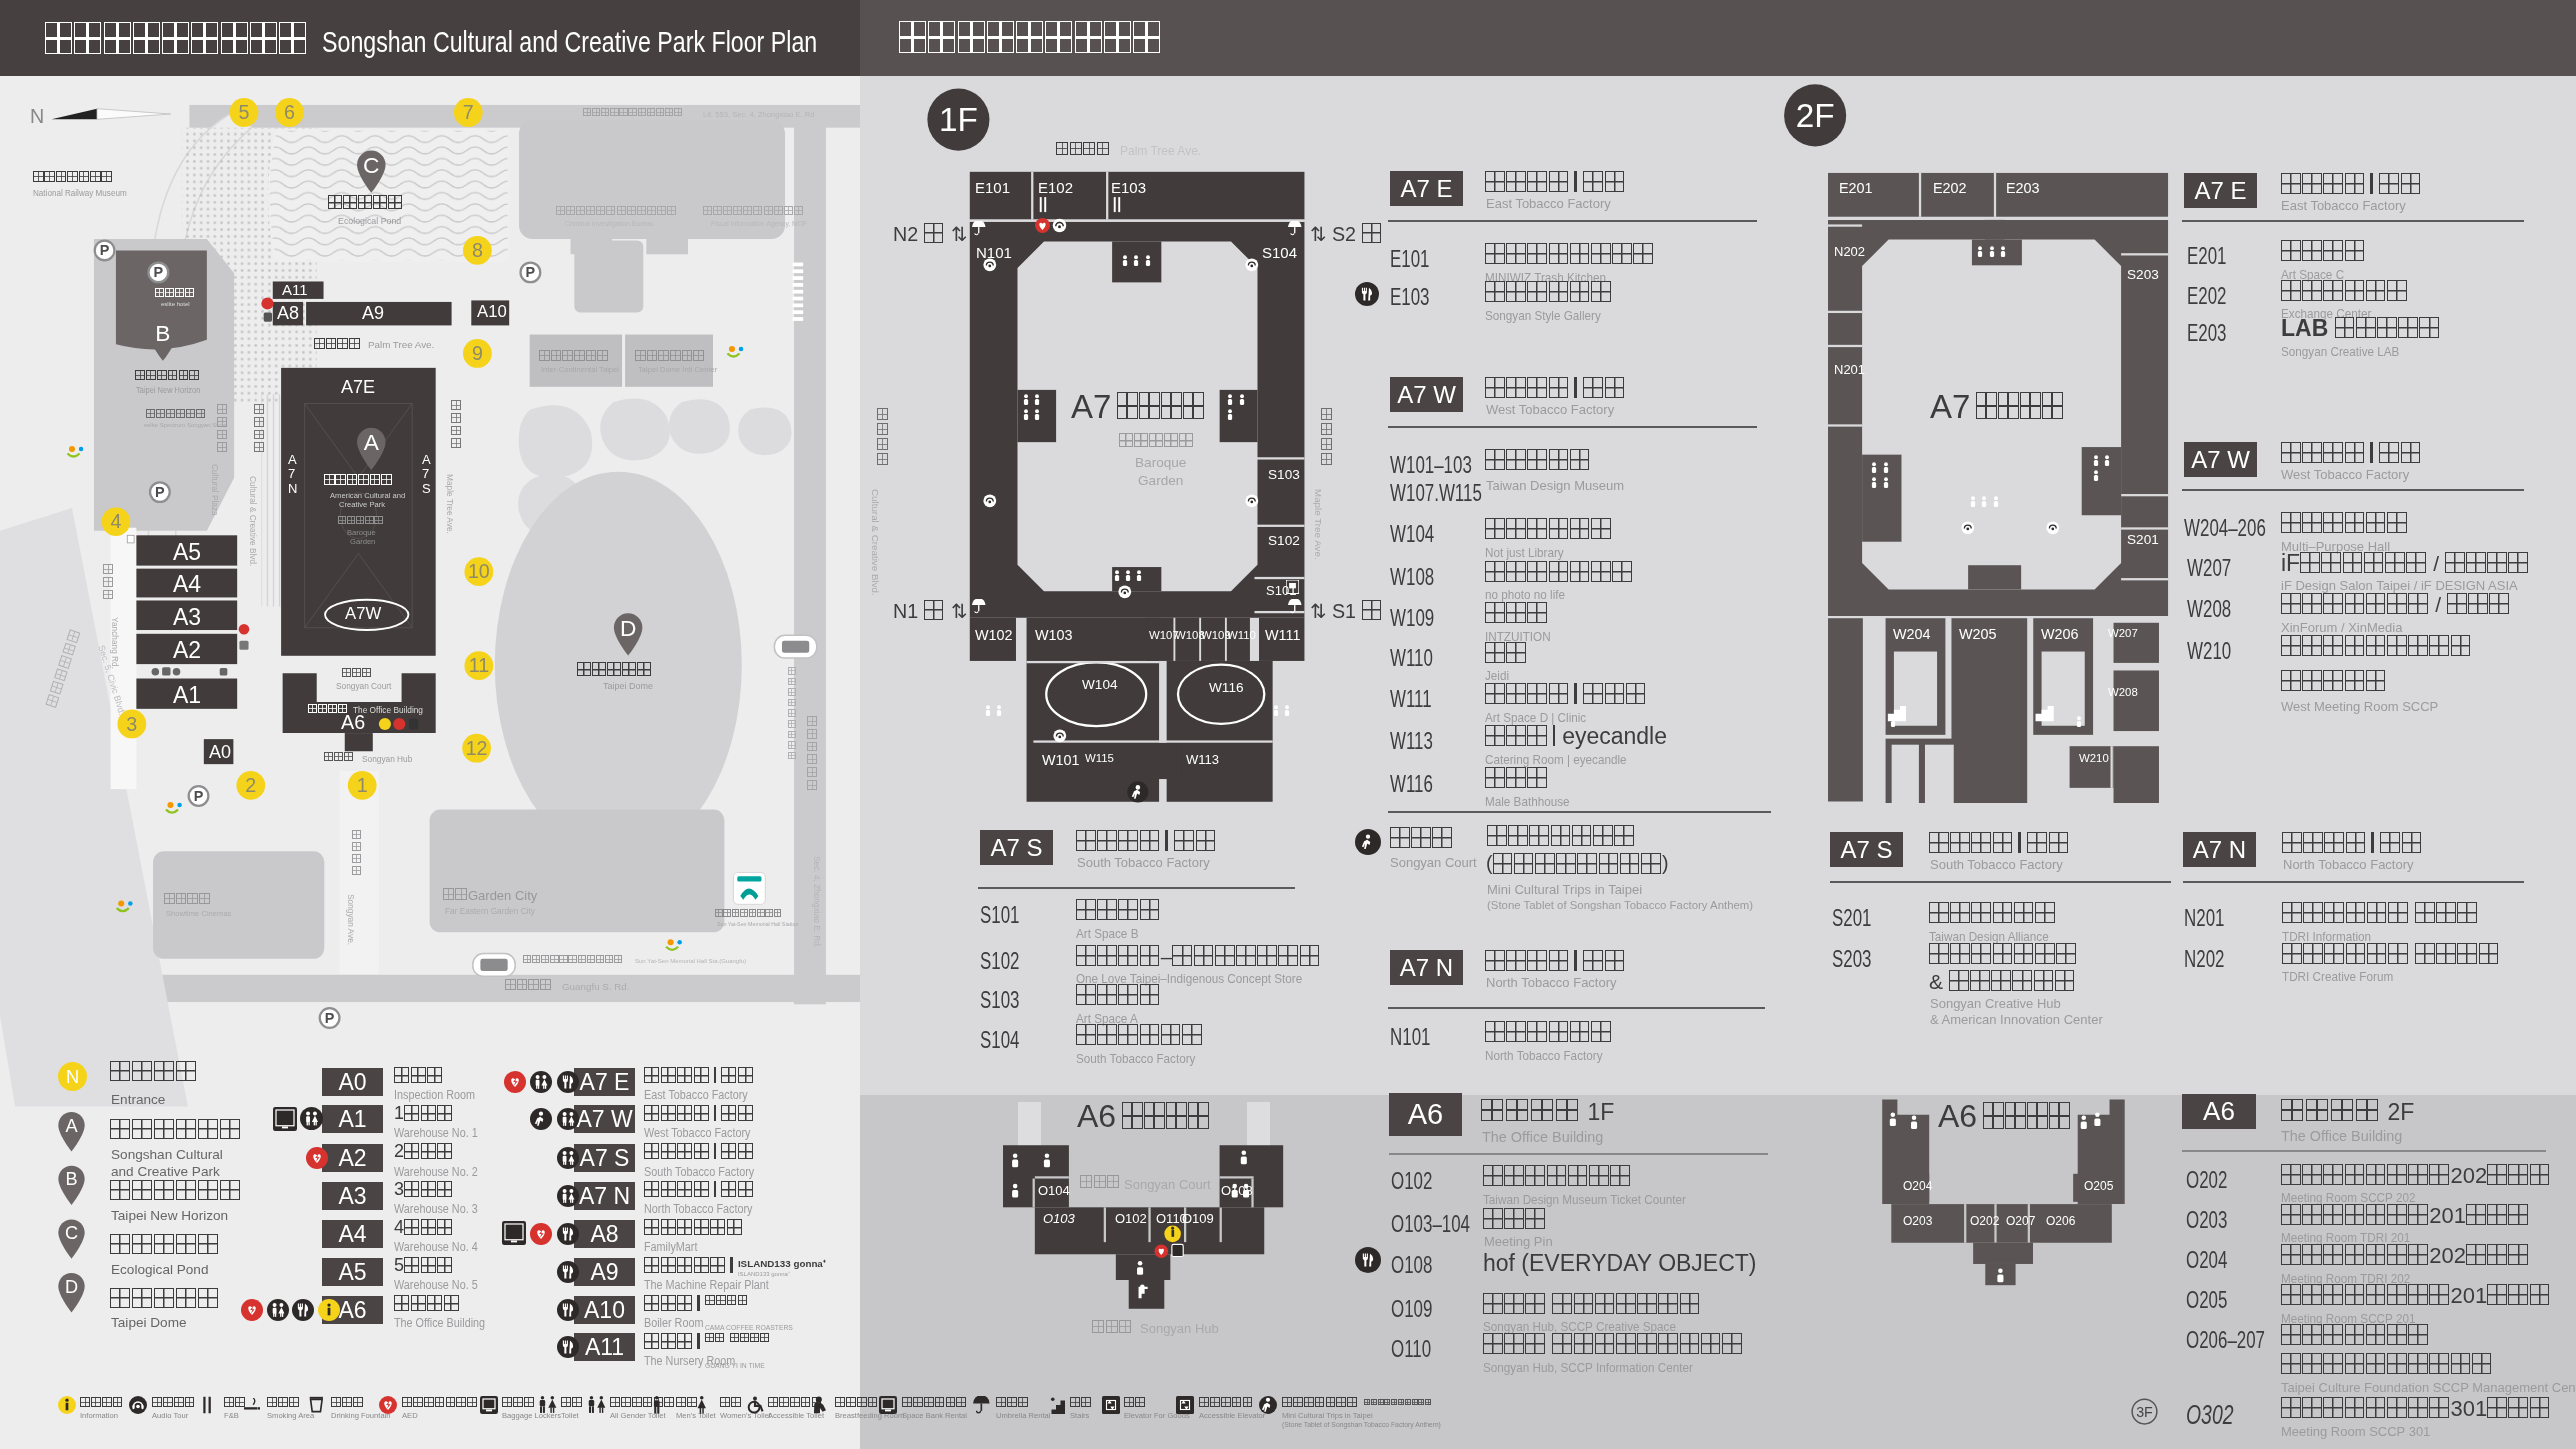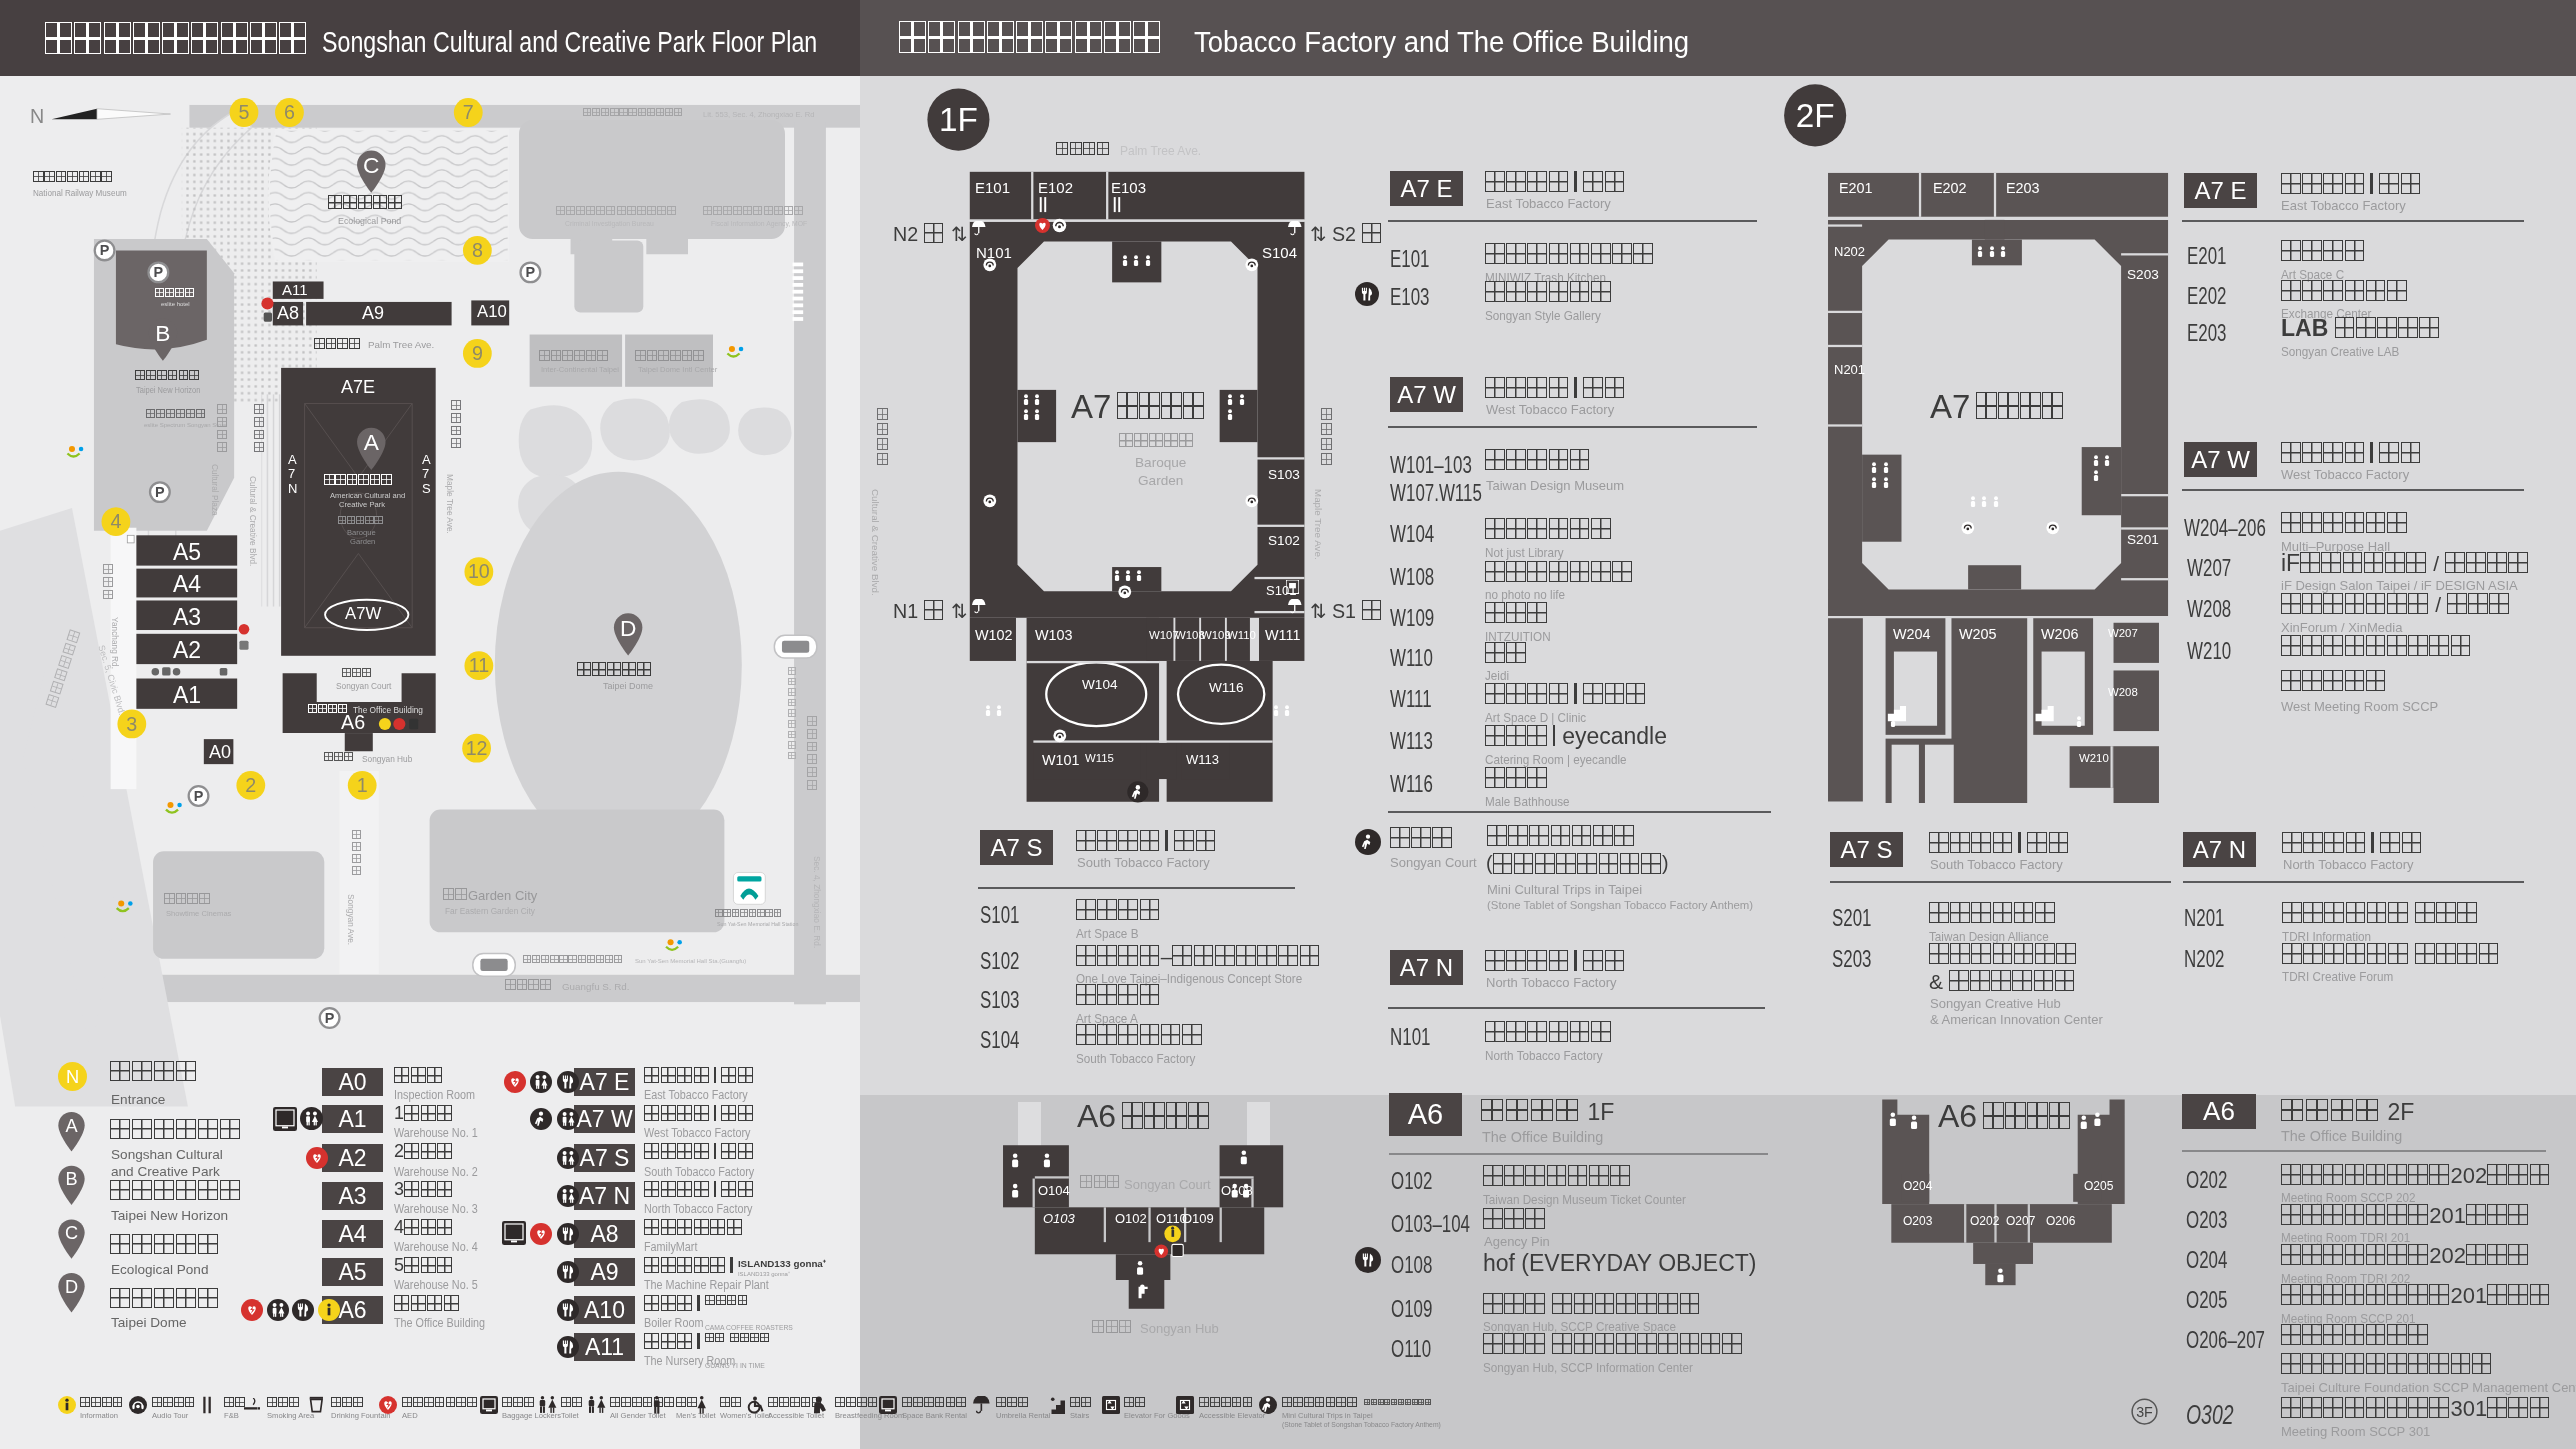--- a/index.html
+++ b/index.html
@@ -29,21 +29,20 @@
 .e{display:inline-block;transform:scaleX(.9);transform-origin:0 0}
 </style></head><body>
 <div id="pg">
 
 <div style="position:absolute;left:0px;top:0px;width:860px;height:76px;background:#474041;"></div>
 <div style="position:absolute;left:45px;top:22px;font-size:35px;color:#fff;white-space:nowrap;"><i class="k K46"></i><i class="k K46"></i><i class="k K46"></i><i class="k K46"></i><i class="k K46"></i><i class="k K46"></i><i class="k K46"></i><i class="k K46"></i><i class="k K46"></i></div>
 <div style="position:absolute;left:322px;top:26px;font-size:29px;color:#fff;white-space:nowrap;"><span class="cx">Songshan Cultural and Creative Park Floor Plan</span></div>
 
 <div style="position:absolute;left:860px;top:0px;width:1716px;height:76px;background:#575152;"></div>
 <div style="position:absolute;left:899px;top:21px;font-size:35px;color:#fff;white-space:nowrap;"><i class="k K46"></i><i class="k K46"></i><i class="k K46"></i><i class="k K46"></i><i class="k K46"></i><i class="k K46"></i><i class="k K46"></i><i class="k K46"></i><i class="k K46"></i></div>
-<div style="position:absolute;left:1194px;top:26px;font-size:29px;color:#fff;white-space:nowrap;"><span class="cx2">Tobacco Factory and The Office Building</span></div>
 
 <div style="position:absolute;left:860px;top:76px;width:1716px;height:1019px;background:#dadadc;"></div>
 
 <div style="position:absolute;left:860px;top:1095px;width:1716px;height:355px;background:#c7c7c9;"></div>
 <svg width="860" height="1374" style="position:absolute;left:0;top:76px" viewBox="0 0 1135 1813">
 <defs>
 <pattern id="wv" width="44" height="15" patternUnits="userSpaceOnUse">
           <path d="M0 8 q11 -9 22 0 t22 0" fill="none" stroke="#c6c6c8" stroke-width="1.6"></path>
         </pattern>
 <pattern id="dt" width="9" height="9" patternUnits="userSpaceOnUse">
@@ -1427,21 +1426,21 @@
 <div style="position:absolute;left:1481px;top:1099px;font-size:23px;color:#3c3c3c;white-space:nowrap;"><i class="k K30"></i><i class="k K30"></i><i class="k K30"></i><i class="k K30"></i><span style="font-size:23px;line-height:23px"> 1F</span></div>
 <div style="position:absolute;left:1482px;top:1129px;font-size:14.4px;color:#9b9b9d;white-space:nowrap;">The Office Building</div>
 <div style="position:absolute;left:1389px;top:1153px;width:379px;height:1.5px;background:#88888a;"></div>
 
 <div style="position:absolute;left:1391px;top:1168px;font-size:23.5px;color:#3c3c3c;white-space:nowrap;"><span class="cx9">O102</span></div>
     <div style="position:absolute;left:1483px;top:1165px;font-size:21px;color:#3c3c3c;white-space:nowrap;"><i class="k K28"></i><i class="k K28"></i><i class="k K28"></i><i class="k K28"></i><i class="k K28"></i><i class="k K28"></i><i class="k K28"></i></div>
     <div style="position:absolute;left:1483px;top:1192px;font-size:13px;color:#9b9b9d;white-space:nowrap;"><span class="e">Taiwan Design Museum Ticket Counter</span></div>
 
 <div style="position:absolute;left:1391px;top:1211px;font-size:23.5px;color:#3c3c3c;white-space:nowrap;"><span class="cx9">O103–104</span></div>
 <div style="position:absolute;left:1483px;top:1208px;font-size:21px;color:#3c3c3c;white-space:nowrap;"><i class="k K28"></i><i class="k K28"></i><i class="k K28"></i></div>
-<div style="position:absolute;left:1484px;top:1234px;font-size:13px;color:#9b9b9d;white-space:nowrap;">Agency Pin</div>
+<div style="position:absolute;left:1484px;top:1234px;font-size:13px;color:#9b9b9d;white-space:nowrap;">Meeting Pin</div>
 
 <svg style="position:absolute;left:1355px;top:1247px" width="26" height="26" viewBox="0 0 34 34">
       <circle cx="17" cy="17" r="17" fill="#2e2929"></circle>
       <path d="M10.2 8.5 h1.5 v4.5 h1.1 v-4.5 h1.5 v4.5 h1.1 v-4.5 h1.5 v6.2 q0 2 -2 2.5 v8.3 h-2.7 v-8.3 q-2 -.5 -2 -2.5 z" fill="#fff"></path>
       <path d="M19.6 8.5 q4.2 3 4.2 7.2 q0 3 -2.6 3.6 v6.2 h-2.6 z" fill="#fff"></path>
     </svg>
 <div style="position:absolute;left:1391px;top:1252px;font-size:23.5px;color:#3c3c3c;white-space:nowrap;"><span class="cx9">O108</span></div>
 <div style="position:absolute;left:1483px;top:1250px;font-size:23px;color:#3c3c3c;white-space:nowrap;">hof (EVERYDAY OBJECT)</div>
 
 <div style="position:absolute;left:1391px;top:1296px;font-size:23.5px;color:#3c3c3c;white-space:nowrap;"><span class="cx9">O109</span></div>

